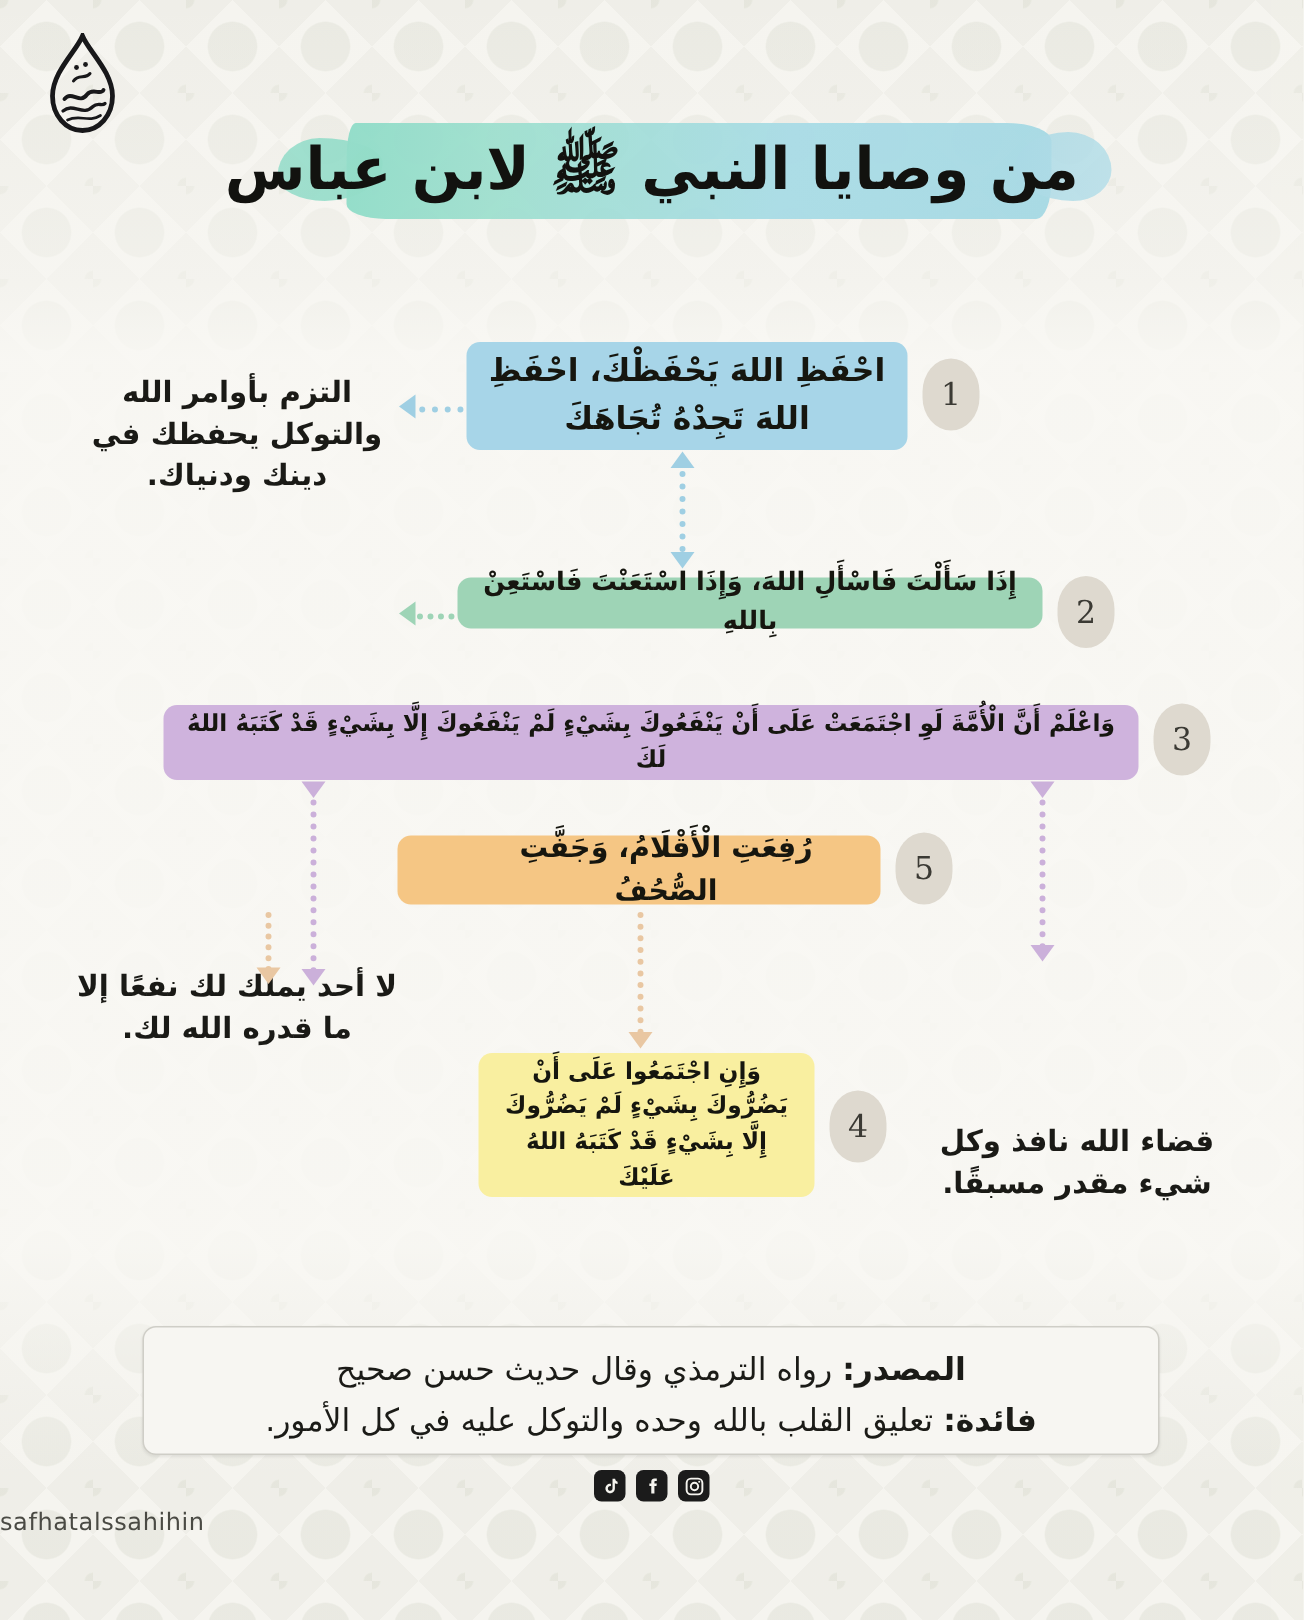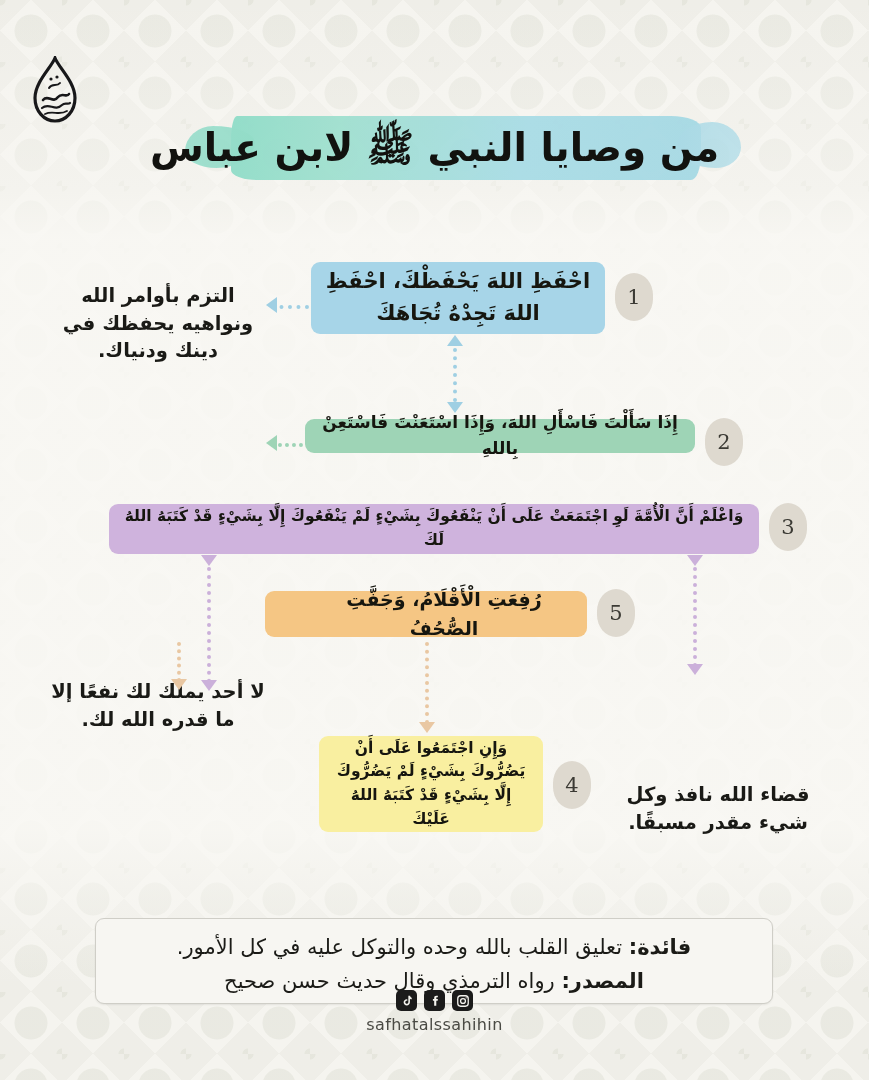--- a/index.html
+++ b/index.html
@@ -46,21 +46,21 @@
     background:
       linear-gradient(to bottom,
         rgba(248,247,243,0) 0px,
         rgba(248,247,243,.55) 190px,
         rgba(249,248,244,.88) 240px,
         rgba(249,248,244,.88) 830px,
         rgba(248,247,243,.45) 900px,
         rgba(248,247,243,0) 985px);
   }
 
-  #content { position: absolute; inset: 0; margin-top: 34px; }
+  #content { position: absolute; inset: 0; }
 
   
   #logo {
     position: absolute;
     top: 22px; right: 788px;
     width: 52px; height: 68px;
   }
 
   
   #title-wrap {
@@ -224,22 +224,22 @@
     font-size: 21px;
     color: #1b1b17;
     line-height: 1.62;
     white-space: nowrap;
   }
   .f-line b { font-weight: bold; }
 
   
   #social {
     position: absolute;
-    top: 956px; left: 0; right: 0;
-    text-align: center;
+    top: 980px; left: 0; right: 0;
+    text-align: left;
   }
   #social-icons {
     display: flex;
     justify-content: center;
     gap: 7px;
     margin-bottom: 4px;
   }
   .sico {
     width: 21px; height: 21px;
     border-radius: 5px;
@@ -279,21 +279,21 @@
       </svg>
     </div>
 
     <div id="title-wrap">
       <div class="brush"></div>
       <div id="title">من وصايا النبي ﷺ لابن عباس</div>
     </div>
 
     <div class="badge" id="badge1">1</div>
     <div class="hbox" id="box1">احْفَظِ اللهَ يَحْفَظْكَ، احْفَظِ اللهَ تَجِدْهُ تُجَاهَكَ</div>
-    <div class="expl" id="expl1">التزم بأوامر الله ونواهيه يحفظك في دينك ودنياك.</div>
+    <div class="expl" id="expl1">التزم بأوامر الله والتوكل يحفظك في دينك ودنياك.</div>
 
     <div class="conn dots-h c-blue" style="top:271px; right:560px; width:38px;"></div>
     <div class="arrow arr-left c-blue" style="top:263px; right:592px;"></div>
 
     <div class="arrow arr-up c-blue" style="top:301px; right:406px;"></div>
     <div class="conn dots-v c-blue" style="top:314px; right:412px; height:54px;"></div>
     <div class="arrow arr-down c-blue" style="top:368px; right:406px;"></div>
 
     <div class="badge" id="badge2">2</div>
     <div class="hbox" id="box2">إِذَا سَأَلْتَ فَاسْأَلِ اللهَ، وَإِذَا اسْتَعَنْتَ فَاسْتَعِنْ بِاللهِ</div>
@@ -322,26 +322,26 @@
     <div class="conn dots-v c-oran" style="top:608px; right:688px; height:40px;"></div>
     <div class="arrow arr-down c-oran" style="top:645px; right:682px;"></div>
 
     <div class="badge" id="badge4">4</div>
     <div class="hbox" id="box4">وَإِنِ اجْتَمَعُوا عَلَى أَنْ يَضُرُّوكَ بِشَيْءٍ لَمْ يَضُرُّوكَ إِلَّا بِشَيْءٍ قَدْ كَتَبَهُ اللهُ عَلَيْكَ</div>
 
     <div class="expl" id="expl-l2">قضاء الله نافذ وكل شيء مقدر مسبقًا.</div>
 
     <div id="footer-box">
       <div class="f-line">
+        <b>المصدر:</b>
+        <span>رواه الترمذي وقال حديث حسن صحيح</span>
+      </div>
+      <div class="f-line">
         <b>فائدة:</b>
         <span>تعليق القلب بالله وحده والتوكل عليه في كل الأمور.</span>
-      </div>
-      <div class="f-line">
-        <b>المصدر:</b>
-        <span>رواه الترمذي وقال حديث حسن صحيح</span>
       </div>
     </div>
 
     <div id="social">
       <div id="social-icons">
         <span class="sico">
           <svg width="14" height="14" viewBox="0 0 24 24" fill="none" stroke="#f5f4ef" stroke-width="2.2">
             <rect x="3" y="3" width="18" height="18" rx="5"></rect>
             <circle cx="12" cy="12" r="4.2"></circle>
             <circle cx="17.4" cy="6.6" r="1.2" fill="#f5f4ef" stroke="none"></circle>

